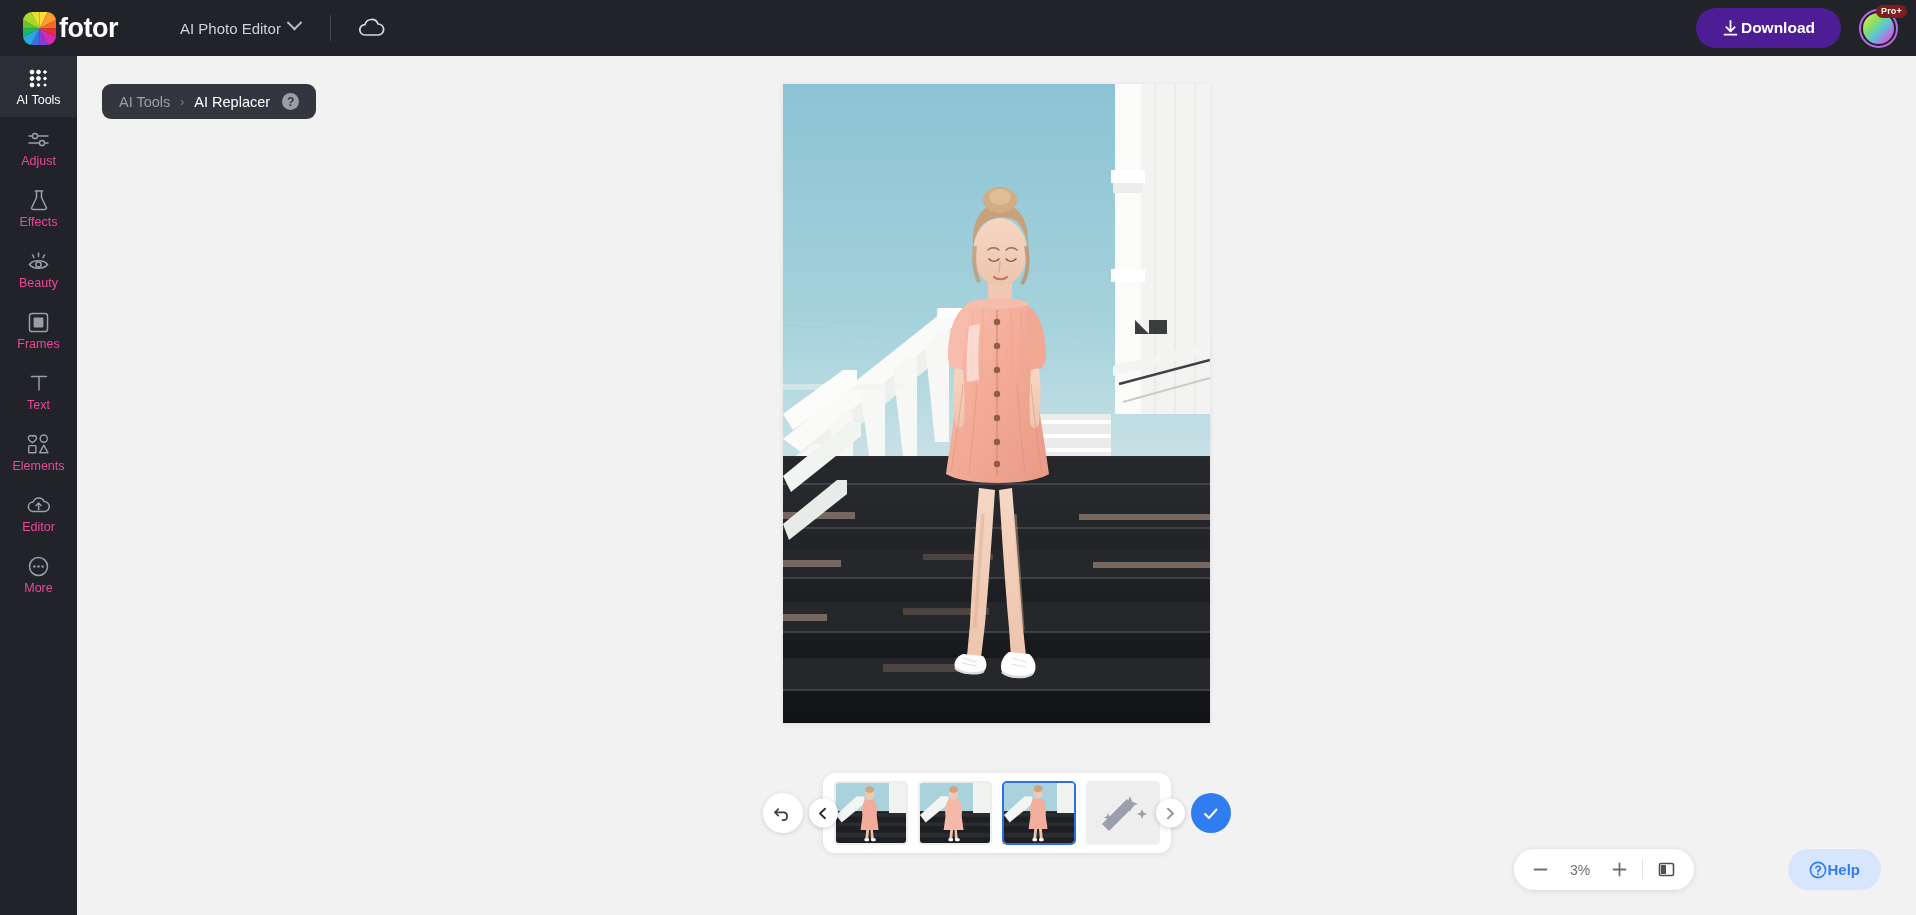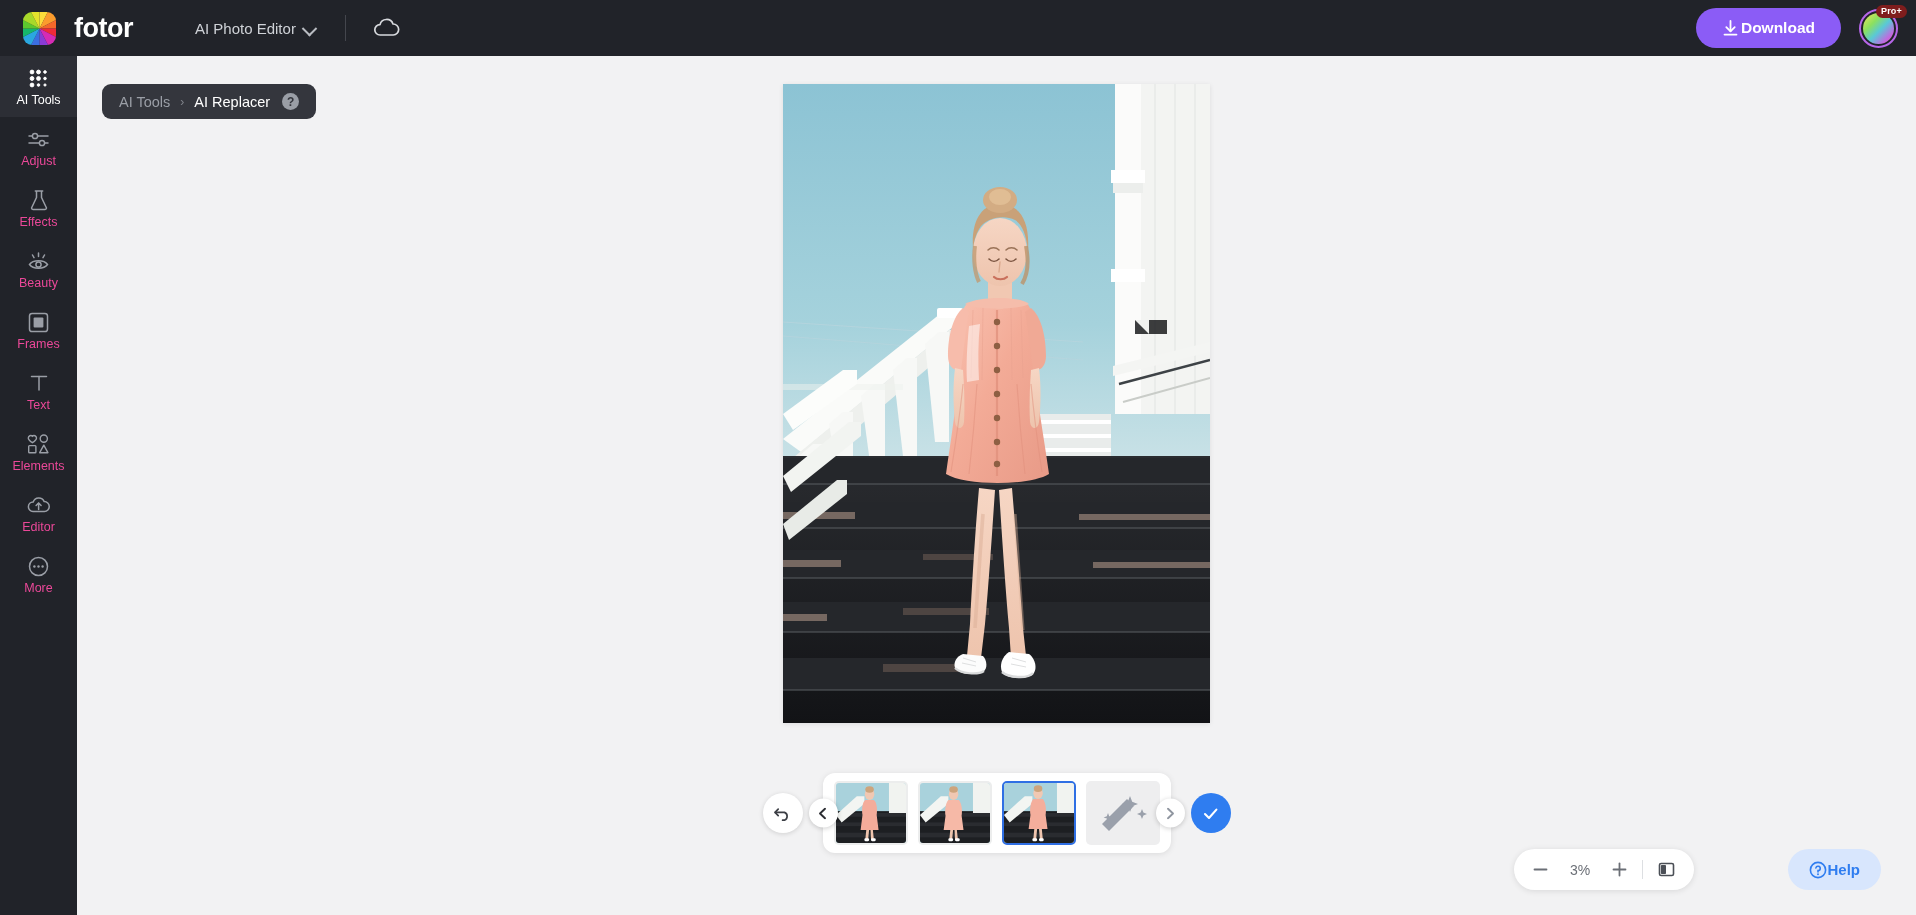--- a/index.html
+++ b/index.html
@@ -20,24 +20,24 @@
   }
   .logo-wrap { display: flex; align-items: center; margin-left: 23px; }
   .logo-mark {
     width: 33px; height: 33px; border-radius: 9px;
     overflow: hidden; position: relative;
     background: #333;
   }
   .logo-mark svg { display: block; }
   .logo-text {
     color: #ffffff; font-size: 27px; font-weight: 700;
-    letter-spacing: -0.5px; margin-left: 18px; line-height: 1;
+    letter-spacing: -0.5px; margin-left: 3px; line-height: 1;
   }
   .app-switch {
-    display: flex; align-items: flex-end; gap: 8px;
+    display: flex; align-items: flex-start; gap: 8px;
     margin-left: 62px; color: #cfd2d7; font-size: 15px;
     cursor: pointer;
   }
   .chev-d {
     width: 11px; height: 11px;
     border-right: 2px solid #b9bcc2; border-bottom: 2px solid #b9bcc2;
     transform: rotate(45deg) translate(-2px,-2px);
   }
   .open-image-group {
     display: flex; align-items: center;
@@ -71,21 +71,21 @@
   .cloud-btn {
     margin-left: 27px; cursor: pointer;
     display: flex; align-items: center;
   }
   .hdr-right {
     position: absolute; right: 18px; top: 0; height: 56px;
     display: flex; align-items: center; gap: 18px;
   }
   .dl-btn {
     display: flex; align-items: center; gap: 2px;
-    background: #8b5cf6; color: #fff;
+    background: #4c1d95; color: #fff;
     height: 40px; padding: 0 26px; border-radius: 21px;
     font-size: 15.5px; font-weight: 600; cursor: pointer;
   }
   .avatar-wrap { position: relative; width: 39px; height: 39px; cursor: pointer; }
   .avatar-ring {
     position: absolute; inset: 0; border-radius: 50%;
     border: 2px solid #b666e8;
   }
   .avatar-inner {
     position: absolute; inset: 4px; border-radius: 50%;

